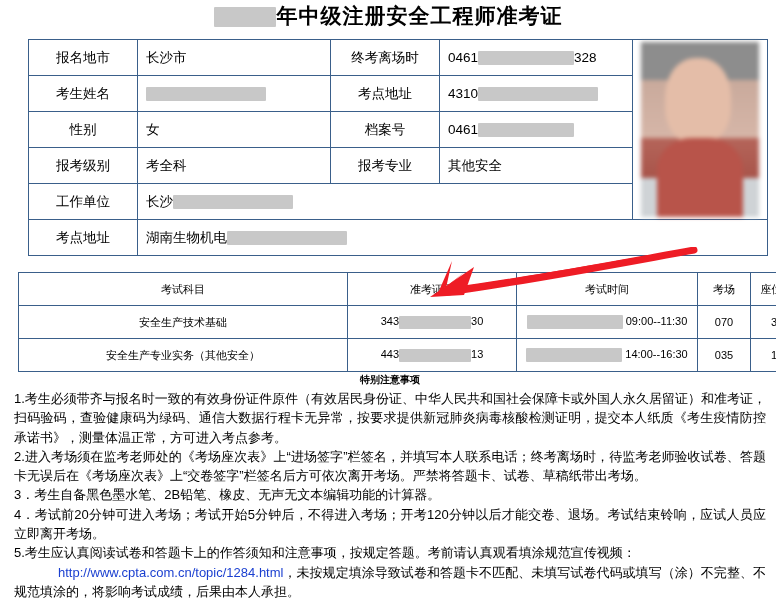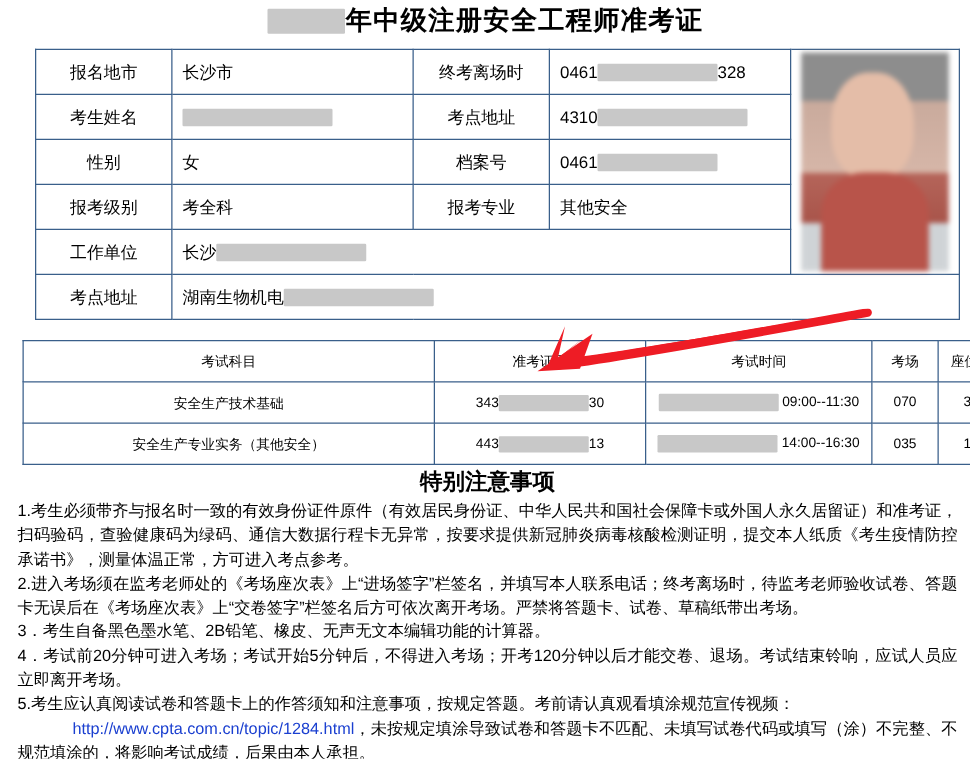--- a/index.html
+++ b/index.html
@@ -145,21 +145,21 @@
 
   
   .notice {
     position: absolute;
     top: 373px;
     left: 14px;
     width: 752px;
   }
   .notice-title {
     text-align: center;
-    font-size: 18px;
+    font-size: 10px;
     font-weight: bold;
     margin-bottom: 2px;
   }
   .notice p {
     margin: 0;
     font-size: 13px;
     line-height: 19.3px;
     text-align: justify;
     text-justify: inter-ideograph;
   }

